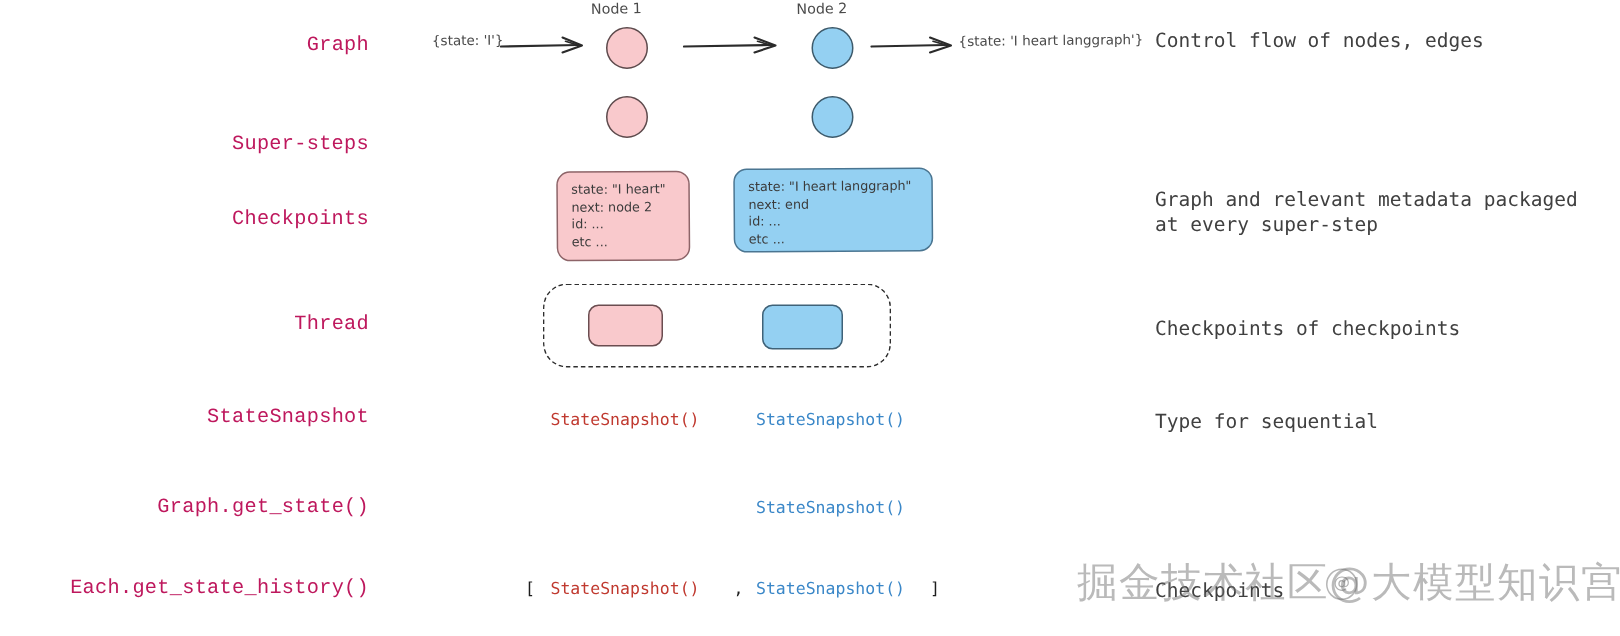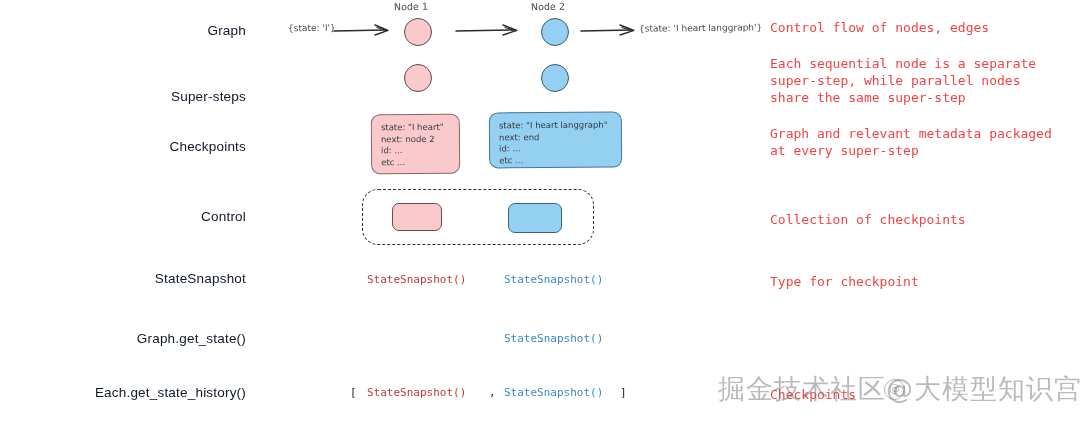--- a/index.html
+++ b/index.html
@@ -18,35 +18,35 @@
   .canvas {
     position: absolute;
     inset: 0;
   }
 
   
   .row-label {
     position: absolute;
     right: 834px;            
     text-align: right;
-    font-family: Liberation Sans, sans-serif;
+    font-family: Liberation Mono, monospace;
     font-size: 13.5px;
     letter-spacing: 0.2px;
-    color: #0f172a;
+    color: #be185d;
     white-space: nowrap;
   }
 
   
   .desc {
     position: absolute;
     left: 770px;
     font-family: "DejaVu Sans Mono", monospace;
     font-size: 13px;
     line-height: 17px;
-    color: #ef4444;
+    color: #404040;
     white-space: pre-line;
   }
 
   
   .node-circle {
     position: absolute;
     width: 28px;
     height: 28px;
     border-radius: 50%;
     box-sizing: border-box;
@@ -169,33 +169,30 @@
   }
 </style>
 </head>
 <body>
 
 <div class="canvas">
 
   <div class="row-label" style="top:23px;">Graph</div>
   <div class="row-label" style="top:69px;margin-top:20px;">Super-steps</div>
   <div class="row-label" style="top:139px;">Checkpoints</div>
-  <div class="row-label" style="top:209px;">Control</div>
+  <div class="row-label" style="top:209px;">Thread</div>
   <div class="row-label" style="top:271px;">StateSnapshot</div>
   <div class="row-label" style="top:331px;text-align:center;">Graph.get_state()</div>
   <div class="row-label" style="top:385px;">Each.get_state_history()</div>
 
   <div class="desc" style="top:19px;">Control flow of nodes, edges</div>
-  <div class="desc" style="top:55px;">Each sequential node is a separate
-super-step, while parallel nodes
-share the same super-step</div>
   <div class="desc" style="top:125px;">Graph and relevant metadata packaged
 at every super-step</div>
-  <div class="desc" style="top:211px;">Collection of checkpoints</div>
-  <div class="desc" style="top:273px;">Type for checkpoint</div>
+  <div class="desc" style="top:211px;">Checkpoints of checkpoints</div>
+  <div class="desc" style="top:273px;">Type for sequential</div>
   <div class="desc" style="top:386px;">Checkpoints</div>
 
   <div class="hand-note" style="left:288px; top:23px;">{state: 'I'}</div>
 
   <svg class="arrow" style="left:333px; top:22px;" width="62" height="16" viewBox="0 0 62 16">
     <path d="M1,9 L52,8" stroke="#2b2b2b" stroke-width="1.5" fill="none" stroke-linecap="round"></path>
     <path d="M42,3 L55,8.3 L42,13" stroke="#2b2b2b" stroke-width="1.4" fill="none" stroke-linecap="round" stroke-linejoin="round"></path>
     <path d="M44,5.5 L53.5,8.4" stroke="#2b2b2b" stroke-width="1.1" fill="none" stroke-linecap="round"></path>
   </svg>
 

